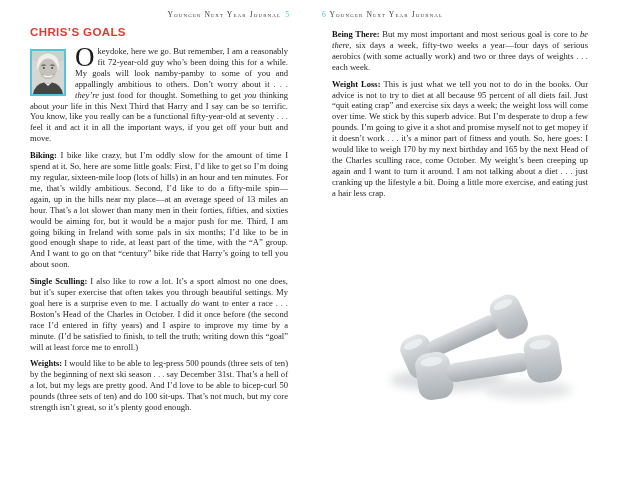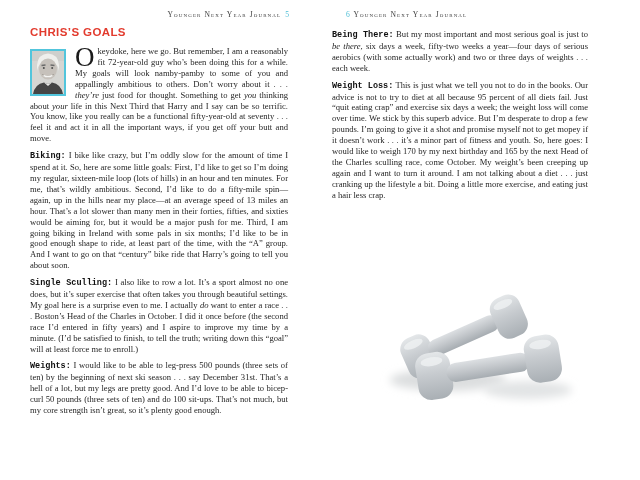--- a/index.html
+++ b/index.html
@@ -10,21 +10,21 @@
     -webkit-font-smoothing:antialiased;
   }
   .page { position:absolute; top:0; width:320px; height:480px; background:#fff; }
   .page-left  { left:0; }
   .page-right { left:320px; }
 
   
   .runhead {
     position:absolute; top:10px;
     font-size:7.6px; letter-spacing:1.1px; color:#3d3d3d;
-    font-variant:small-caps; white-space:nowrap;margin-left:24px;
+    font-variant:small-caps; white-space:nowrap;
   }
   .runhead-left  { right:30px; text-align:right; }
   .runhead-right { left:1px; }
   .pagenum { color:var(--page-teal,#4fbfd6); letter-spacing:0; padding:0 1px; }
 
   
   .col-left  { position:absolute; left:30px; top:26px; width:258px; }
   .col-right { position:absolute; left:12px; top:29px; width:256px; }
 
   .section-heading {
@@ -33,21 +33,21 @@
     font-weight:bold; font-size:11.5px; letter-spacing:.4px;
     color:var(--heading-red,#e23b2e);
   }
 
   p.body {
     margin:0 0 6px 0;
     font-size:8.6px; line-height:10.9px;
     text-align:justify; color:#1f1f1f;
   }
   .lead {
-    font-family:Liberation Mono, monospace;
+    font-family:Liberation Serif, serif;
     font-weight:bold; font-size:8.5px;
     color:#111;
   }
   .it { font-style:italic; }
 
   .photo {
     float:left; width:32px; height:43px;
     border:2px solid var(--photo-border,#52c5dc);
     margin:3px 9px 1px 0;
     background:#d7d7d5; overflow:hidden;
@@ -114,21 +114,21 @@
 
 <div class="page page-right">
 
   <div class="runhead runhead-right">
     <span class="pagenum">6</span>
     <span>Younger Next Year Journal</span>
   </div>
 
   <div class="col-right">
     <p class="body">
-      <span class="lead">Being There:</span><span><span> But my most important and most serious goal is just to </span><span class="it">be there</span><span>, six days a week, fifty-two weeks a year—four days of serious aerobics (with some actually work) and two or three days of weights . . . each week.</span></span>
+      <span class="lead">Being There:</span><span><span> But my most important and most serious goal is core to </span><span class="it">be there</span><span>, six days a week, fifty-two weeks a year—four days of serious aerobics (with some actually work) and two or three days of weights . . . each week.</span></span>
     </p>
 
     <p class="body">
       <span class="lead">Weight Loss:</span><span><span> This is just what we tell you not to do in the books. Our advice is not to try to diet at all because 95 percent of all diets fail. Just “quit eating crap” and exercise six days a week; the weight loss will come over time. We stick by this superb advice. But I’m desperate to drop a few pounds. I’m going to give it a shot and promise myself not to get mopey if it doesn’t work . . . it’s a minor part of fitness and youth. So, here goes: I would like to weigh 170 by my next birthday and 165 by the next Head of the Charles sculling race, come October. My weight’s been creeping up again and I want to turn it around. I am not talking about a diet . . . just cranking up the lifestyle a bit. Doing a little more exercise, and eating just a hair less crap.</span></span>
     </p>
   </div>
 
   <div class="dumbbells">
     <svg width="214" height="154" viewBox="0 0 214 154">
       <defs>

